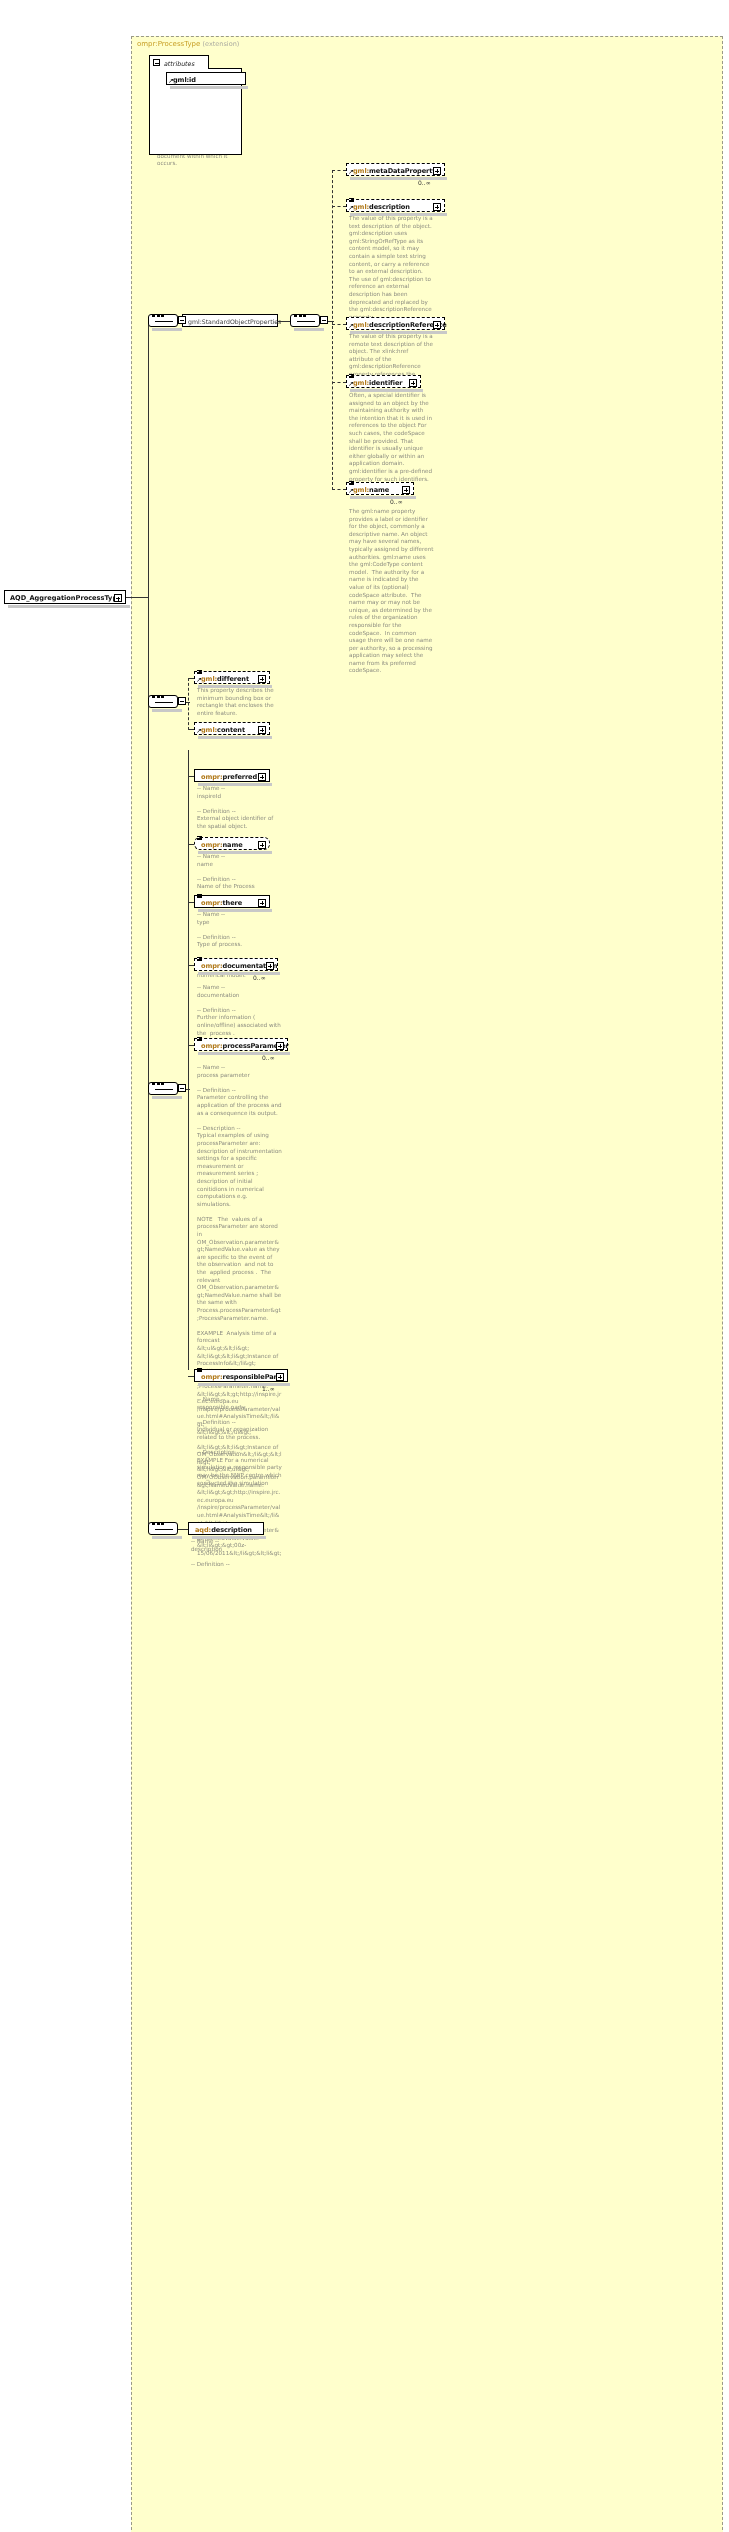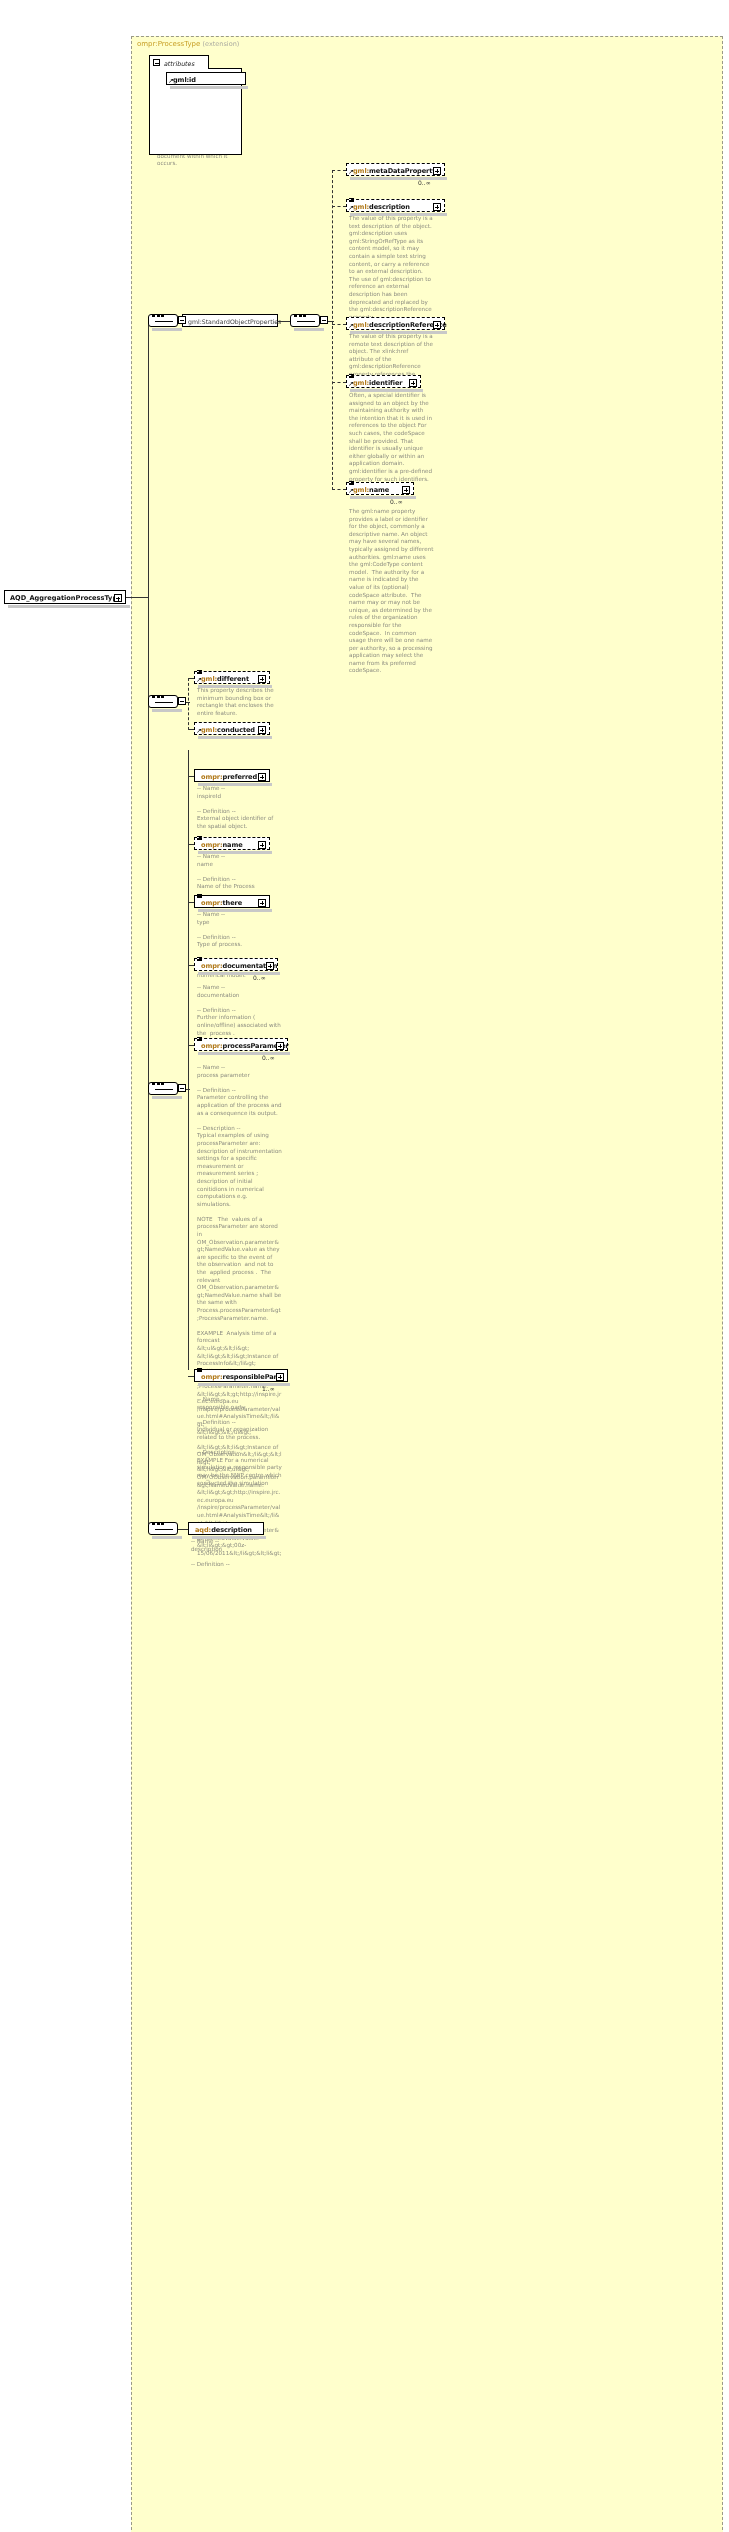--- a/index.html
+++ b/index.html
@@ -290,21 +290,21 @@
     <div class="arrow-ul"></div>
     <div class="name"><span class="pfx">gml:</span><span>different</span></div>
     <div class="plus"></div>
   </div>
   <div class="doc" style="left:197px;top:655px;width:85px;">This property describes the minimum bounding box or rectangle that encloses the entire feature.</div>
 
   <div class="ln hd" style="left:188px;top:697px;width:6px;"></div>
   <div class="ebox dashed" style="left:194px;top:690px;width:76px;">
     <div class="shadow"></div>
     <div class="arrow-ul"></div>
-    <div class="name"><span class="pfx">gml:</span><span>conducted</span></div>
+    <div class="name"><span class="pfx">gml:</span><span>content</span></div>
     <div class="plus"></div>
   </div>
 
   <div class="seq" style="left:148px;top:1050px;">
     <div class="dots"></div>
     <div class="d d1"></div>
     <div class="d d2"></div>
     <div class="d d3"></div>
   </div>
   <div class="seq-plus seq-minus" style="left:178px;top:1052px;"></div>
@@ -317,21 +317,21 @@
     <div class="name"><span class="pfx">ompr:</span><span>preferred</span></div>
     <div class="plus"></div>
   </div>
   <div class="doc" style="left:197px;top:753px;width:85px;">-- Name --
 inspireId
 
 -- Definition --
 External object identifier of the spatial object.</div>
 
   <div class="ln hd" style="left:188px;top:812px;width:6px;"></div>
-  <div class="ebox dashed" style="left:194px;top:805px;width:76px;">
+  <div class="ebox dashed" style="left:194px;top:805px;width:76px;border-radius:6px;">
     <div class="shadow"></div>
     <div class="doc-mark">
         <i></i>
         <i></i>
         <i></i>
       </div>
     <div class="name"><span class="pfx">ompr:</span><span>name</span></div>
     <div class="plus"></div>
   </div>
   <div class="doc" style="left:197px;top:821px;width:85px;">-- Name --

